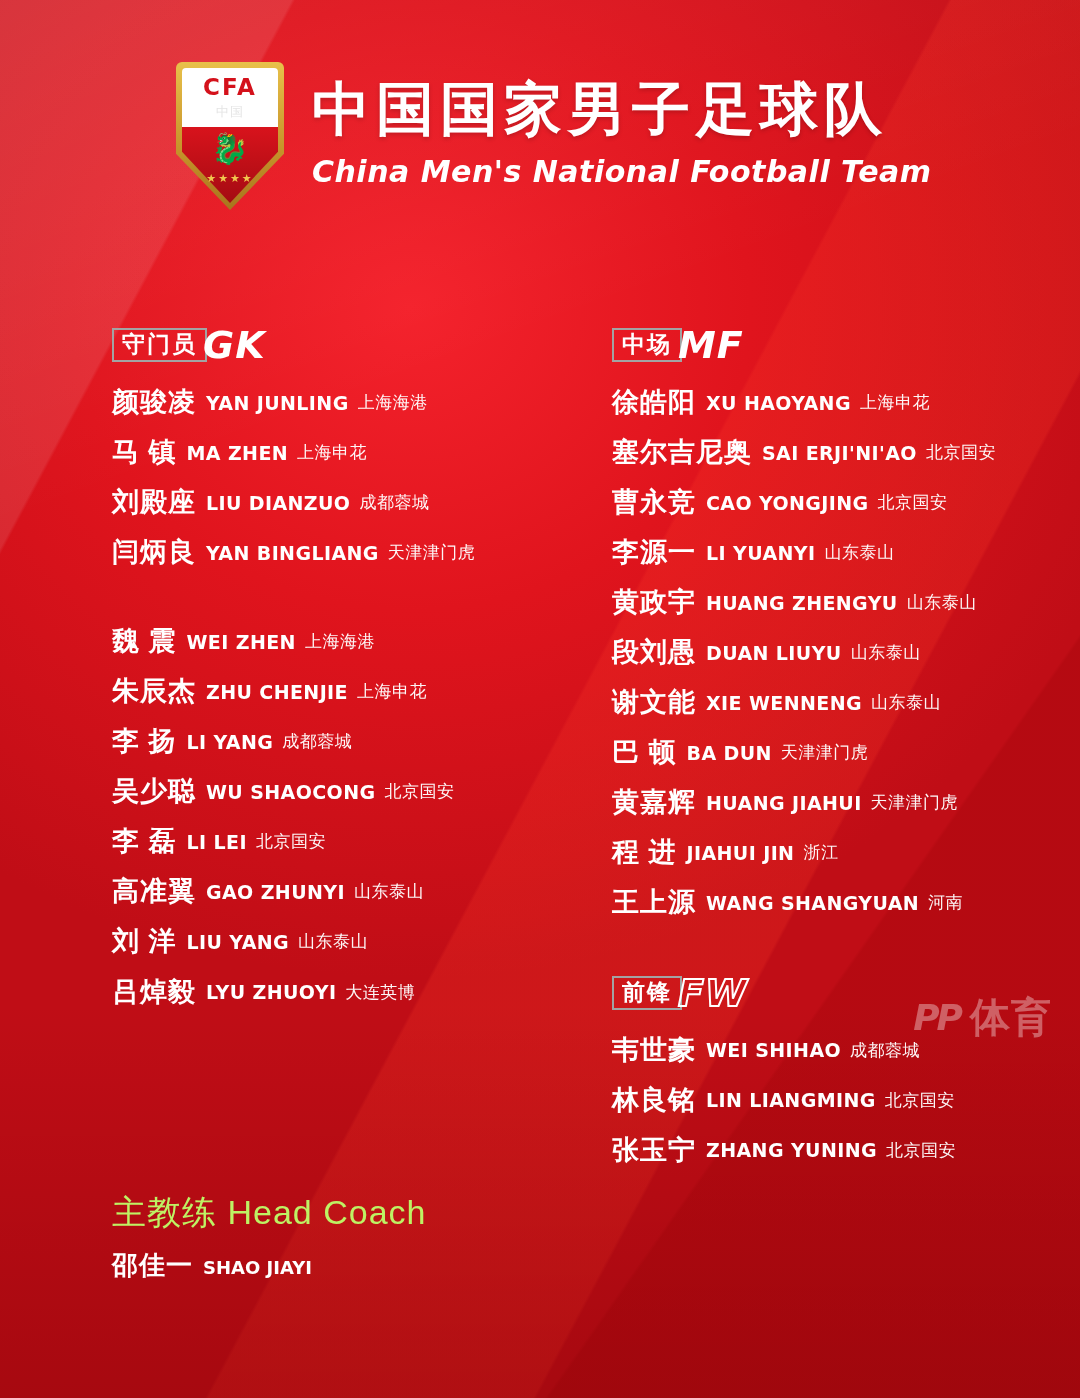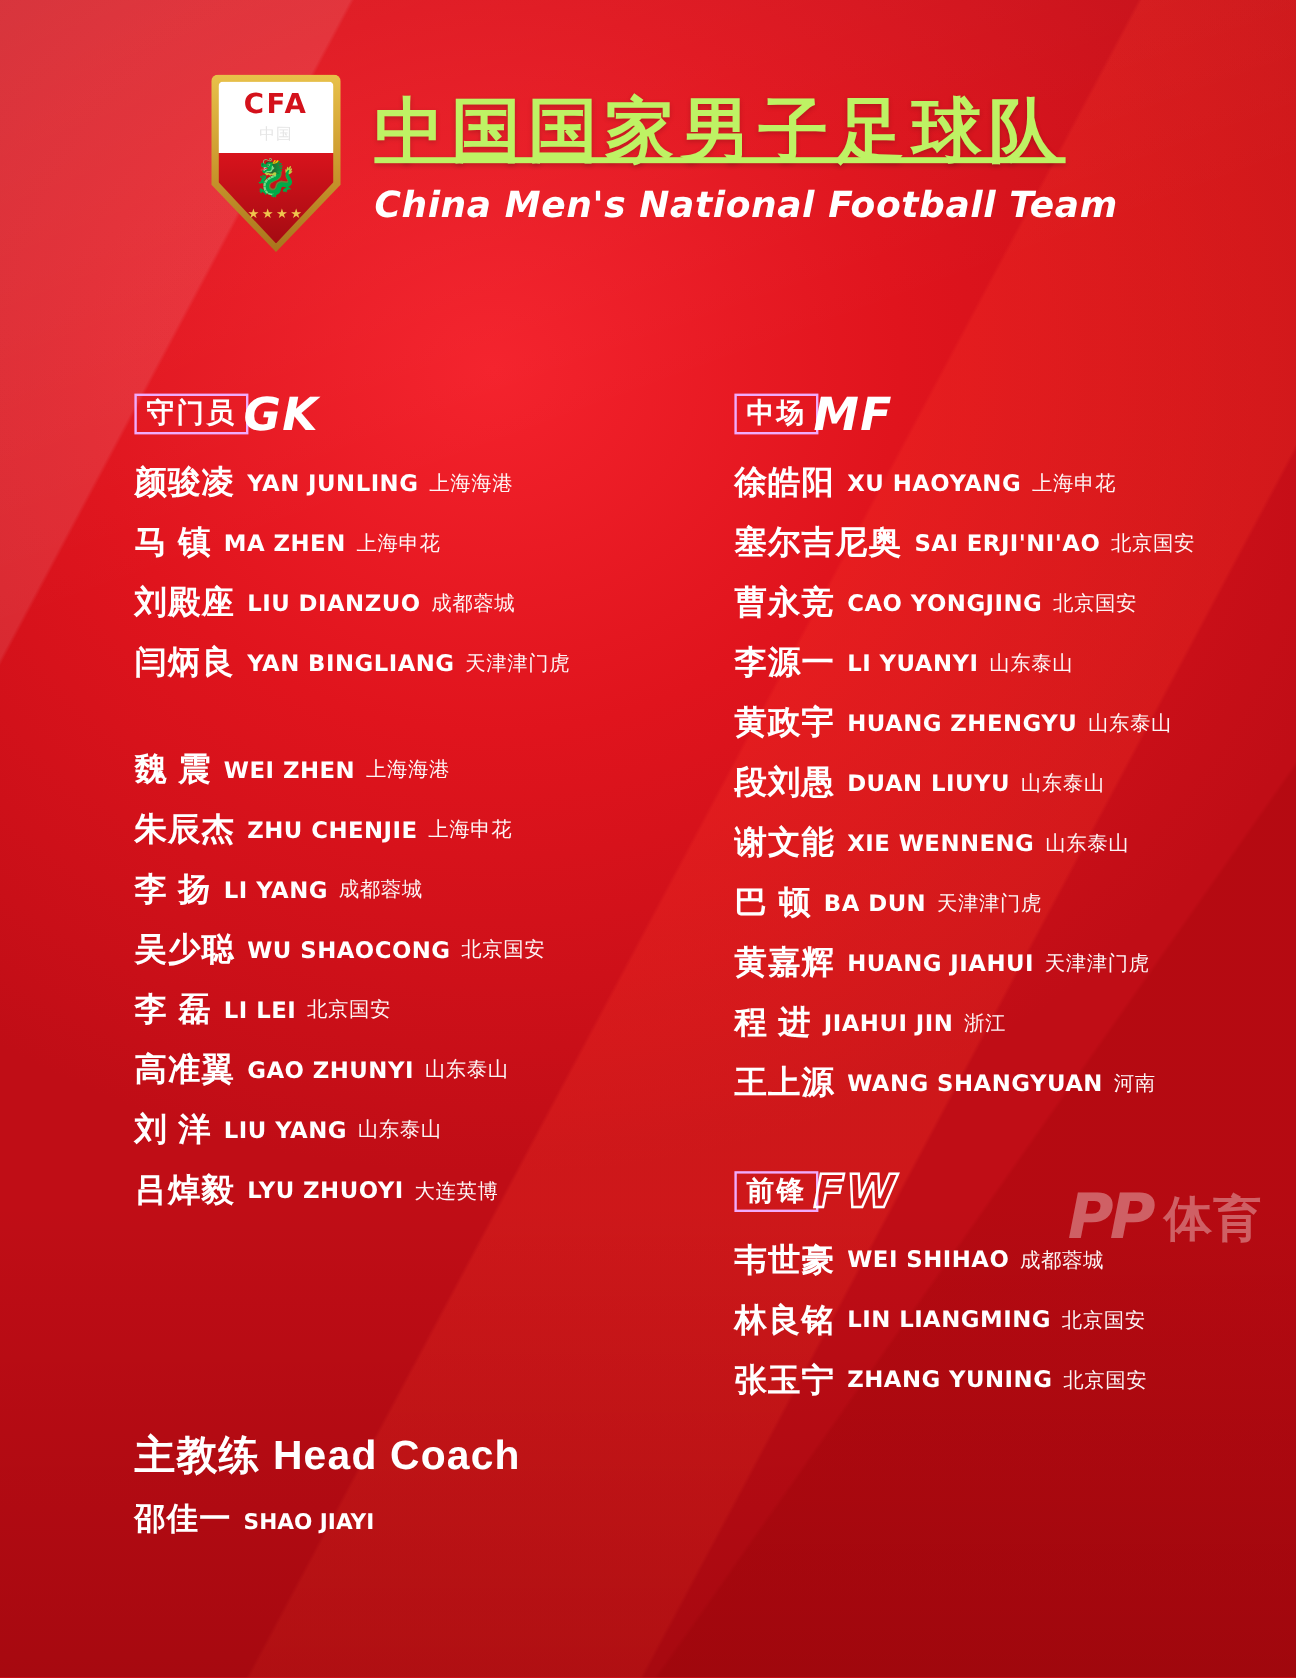--- a/index.html
+++ b/index.html
@@ -96,27 +96,26 @@
     position: absolute;
     top: 110px; left: 0; right: 0;
     text-align: center;
     font-size: 11px;
     color: #f0c64e;
     letter-spacing: 2px;
   }
 
   .titles { padding-bottom: 4px; }
   .title-cn {
-    color: #bef264;
+    color: #ffffff;
     font-size: 58px;
     font-weight: bold;
     letter-spacing: 6px;
     line-height: 1.05;
     text-shadow: 0 2px 4px rgba(0,0,0,0.18);
-    text-decoration: underline;
   }
   .title-en {
     color: #ffffff;
     font-size: 30px;
     font-weight: bold;
     letter-spacing: 0.5px;
     margin-top: 14px;
     font-style: italic;
     font-family: "DejaVu Sans", sans-serif;
   }
@@ -127,21 +126,21 @@
 
   .group { margin-bottom: 46px; }
 
   .group-head {
     display: flex;
     align-items: center;
     height: 40px;
     margin-bottom: 22px;
   }
   .tag-cn {
-    border: 2px solid #f0abfc;
+    border: 2px solid #a3a3a3;
     color: #ffffff;
     font-size: 23px;
     font-weight: bold;
     padding: 3px 8px 4px;
     letter-spacing: 2px;
     line-height: 1;
   }
   .tag-en {
     color: #ffffff;
     font-size: 38px;
@@ -187,23 +186,23 @@
     opacity: 0.96;
   }
 
   
   .coach {
     position: absolute;
     left: 112px;
     top: 1190px;
   }
   .coach-title {
-    color: #ffffff;
+    color: #bef264;
     font-size: 34px;
-    font-weight: bold;
+    font-weight: normal;
     letter-spacing: 1px;
     margin-bottom: 12px;
   }
   .coach-row { display: flex; align-items: baseline; }
   .coach-cn {
     color: #ffffff;
     font-size: 26px;
     font-weight: bold;
     letter-spacing: 1px;
   }
@@ -219,21 +218,21 @@
   .watermark {
     position: absolute;
     right: 28px;
     bottom: 22px;
     display: flex;
     align-items: center;
     opacity: 0.35;
   }
   .wm-pp {
     color: #ffffff;
-    font-size: 52px;
+    font-size: 36px;
     font-weight: bold;
     font-style: italic;
     letter-spacing: -3px;
     font-family: "DejaVu Sans", sans-serif;
   }
   .wm-cn {
     color: #ffffff;
     font-size: 40px;
     font-weight: bold;
     margin-left: 10px;

